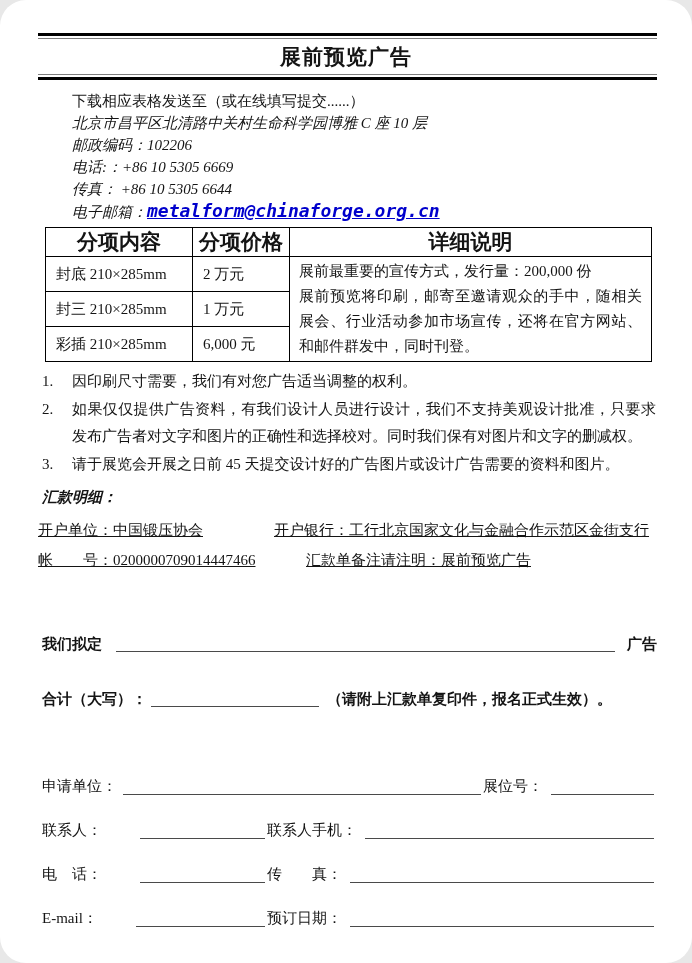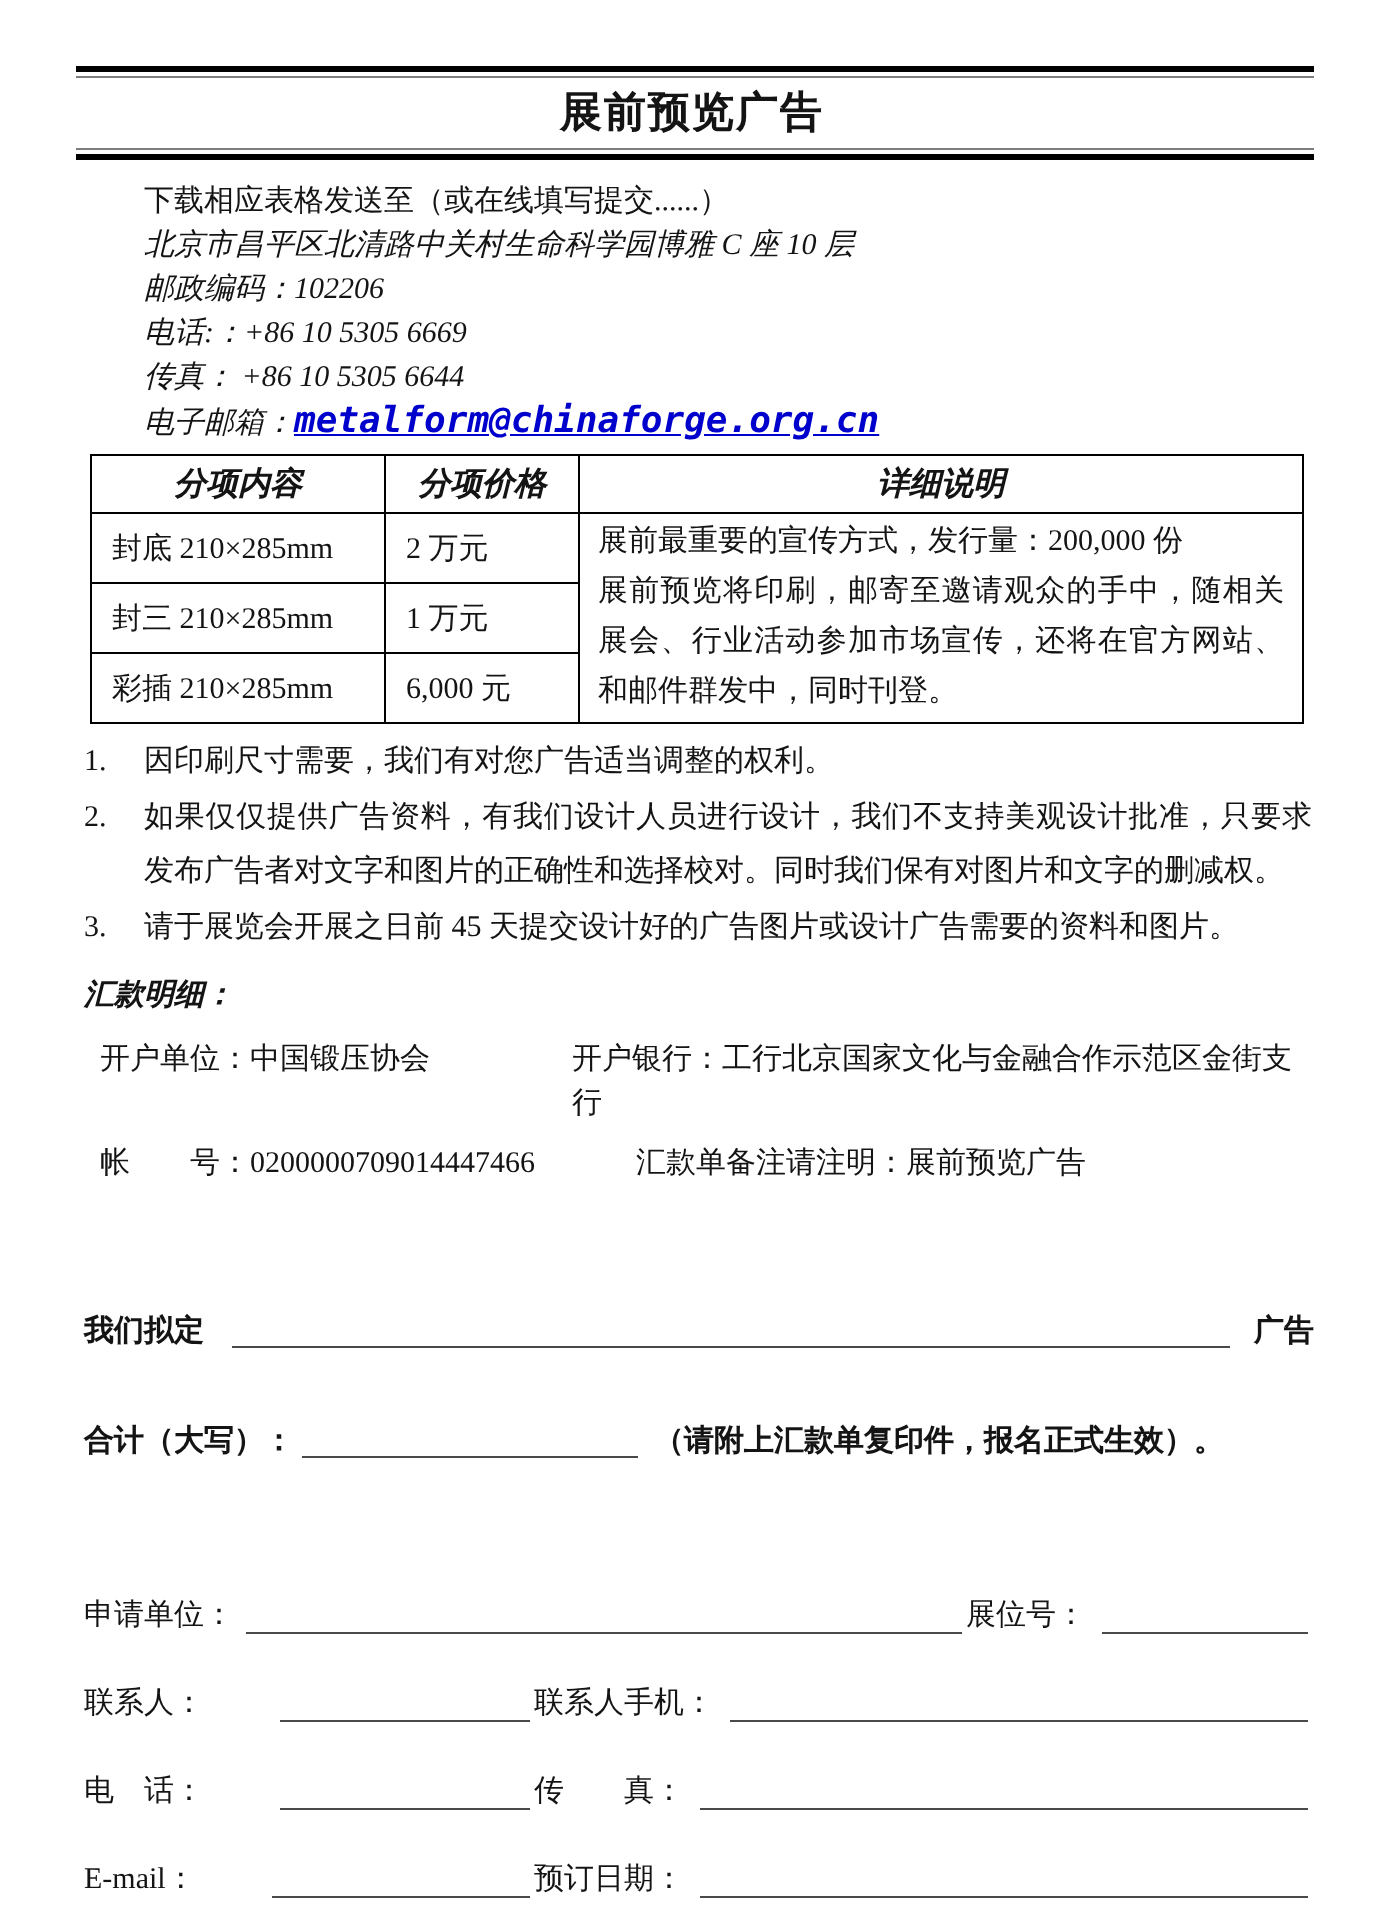--- a/index.html
+++ b/index.html
@@ -1,53 +1,53 @@
 <!DOCTYPE html>
 <html style="--link: #0000cc; --uline: #4a4a4a;"><head>
 <meta charset="utf-8">
 <style>
   * { margin:0; padding:0; box-sizing:border-box; }
   html,body { background:#e8e8e8; }
   .page {
     width:692px; height:963px; margin:0 auto; background:#ffffff;
     font-family:"Liberation Serif","DejaVu Serif",serif;
-    font-size:15px; color:#141414; overflow:hidden; position:relative;
+    font-size:15px; color:#141414; overflow:hidden; position:relative;border-radius:26px;
   }
   .sans { font-family:"Liberation Sans","DejaVu Sans",sans-serif; }
 
   
   .rule-a { margin:33px 35px 0 38px; height:6px; border-top:3px solid #000; border-bottom:1px solid #7d7d7d; }
   .rule-b { margin:3px 35px 0 38px;  height:6px; border-top:1px solid #7d7d7d; border-bottom:3px solid #000; }
   .doc-title { margin-top:4px; text-align:center; font-weight:bold; font-size:21px; line-height:28px; letter-spacing:1px; }
 
   
   .contact { margin:10px 35px 0 72px; line-height:22px; }
   .contact .it { font-style:italic; }
   .email-link {
     color:var(--link,#0000cc); text-decoration:underline; font-style:italic;
     font-family:"DejaVu Sans Mono","Liberation Mono",monospace; font-size:18px; cursor:pointer;font-weight:bold;
   }
 
   
   table.price { margin:4px 40px 0 45px; width:607px; border-collapse:collapse; table-layout:fixed; }
   table.price th, table.price td { border:1px solid #000; }
-  table.price th { font-weight:bold; height:29px; font-size:16px;font-style:italic; }
+  table.price th { font-weight:bold; height:29px; font-size:21px; }
   td.c-item  { padding:4px 0 4px 10px; height:30px; }
   td.c-price { padding:4px 0 4px 10px; }
   td.c-detail{ padding:2px 9px; vertical-align:top; line-height:25px; text-align:justify; }
 
   
   .notes { margin:6px 36px 0 42px; }
   .note  { display:flex; line-height:27px; margin-top:1px; }
   .note-num  { width:30px; flex:none; }
   .note-text { flex:1; text-align:justify; }
 
   
   .remit-heading { margin:10px 0 0 42px; font-weight:bold; font-size:15px;font-style:italic; }
-  .remit-row { display:flex; margin:0 36px 0 50px; line-height:22px; }
+  .remit-row { display:flex; margin:0 36px 0 38px; line-height:22px;text-decoration:underline; }
   .remit-row.r1 { margin-top:12px; }
   .remit-row.r2 { margin-top:8px; }
   .remit-col1 { width:236px; flex:none; }
   .remit-col1.wide { width:268px; }
 
   
   .plan-row  { display:flex; align-items:flex-end; margin:62px 35px 0 42px; font-weight:bold; font-size:15px; line-height:22px; }
   .total-row { display:flex; align-items:flex-end; margin:33px 35px 0 42px; font-weight:bold; font-size:15px; line-height:22px; }
   .uline { border-bottom:1px solid var(--uline,#4a4a4a); }
   .plan-fill  { flex:1; margin:0 12px 3px 14px; height:14px; }

